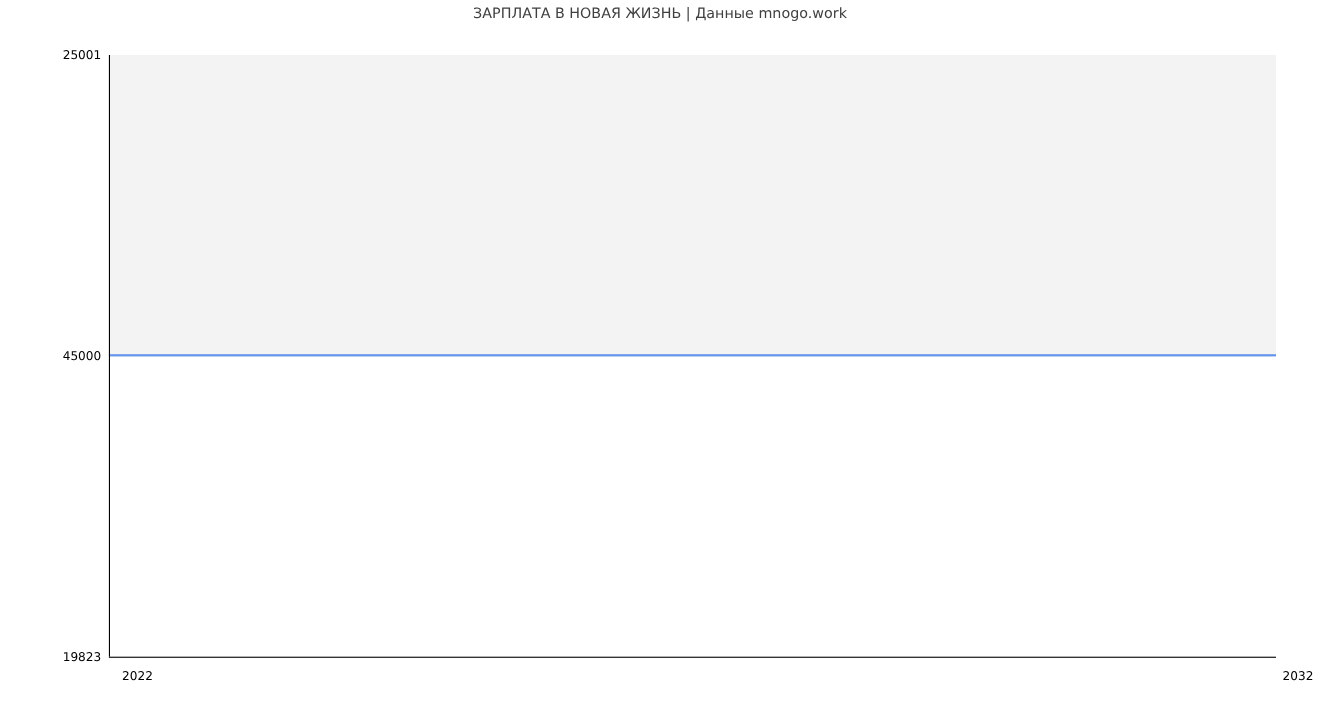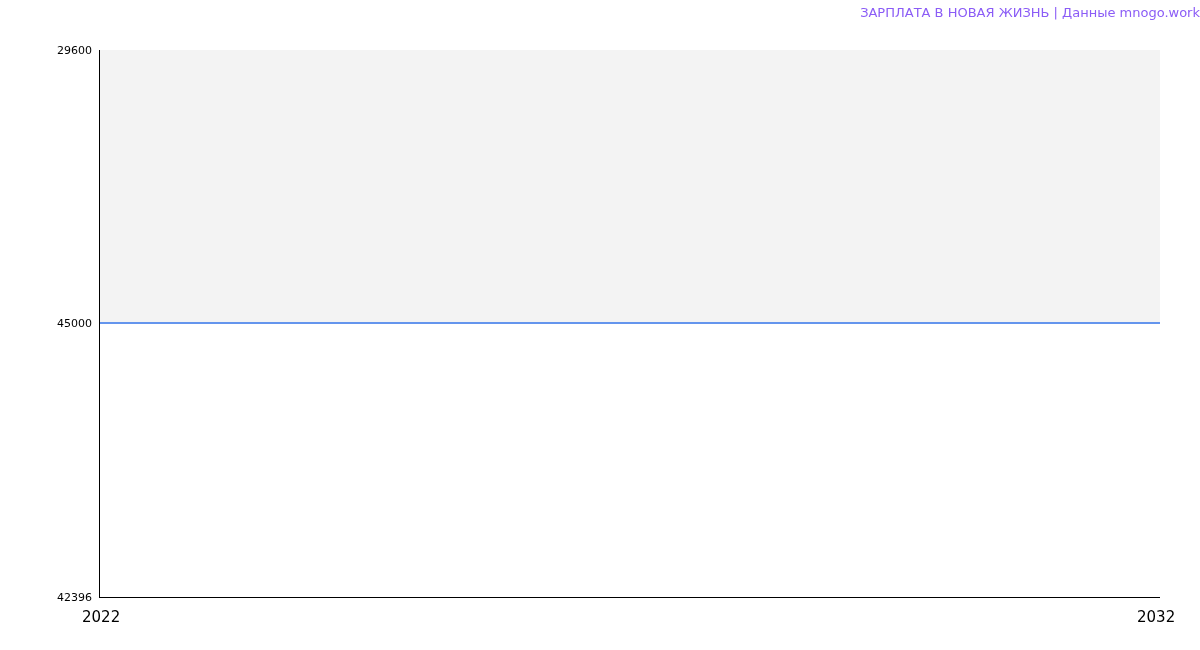--- a/index.html
+++ b/index.html
@@ -15,23 +15,23 @@
       left: 0;
       top: 0;
       width: 1200px;
       height: 650px;
     }
     .title {
       position: absolute;
       top: 5px;
       left: 0;
       width: 100%;
-      text-align: right;
+      text-align: center;
       font-size: 13px;
-      color: #8b5cf6;
+      color: #404040;
     }
     .plot-area {
       position: absolute;
       left: 99px;
       top: 50px;
       width: 1061px;
       height: 547px;
       background: #ffffff;
     }
     .plot-upper {
@@ -67,38 +67,40 @@
     }
     .y-tick-label {
       position: absolute;
       font-size: 11px;
       color: #000;
       text-align: right;
       width: 60px;
     }
     .x-tick-label {
       position: absolute;
-      font-size: 15px;
+      font-size: 11px;
       color: #000;
+      text-align: center;
+      margin-left: 23px;
     }
   </style>
 </head>
 <body>
 
 <div class="chart-container">
   <div class="title">ЗАРПЛАТА В НОВАЯ ЖИЗНЬ | Данные mnogo.work</div>
 
   <div class="plot-area">
     <div class="plot-upper"></div>
   </div>
 
   <div class="data-line" style="top: 322px;"></div>
 
   <div class="axis-line-left"></div>
   <div class="axis-line-bottom"></div>
 
-  <div class="y-tick-label" style="left: 32px; top: 44px;">29600</div>
+  <div class="y-tick-label" style="left: 32px; top: 44px;">25001</div>
   <div class="y-tick-label" style="left: 32px; top: 317px;">45000</div>
-  <div class="y-tick-label" style="left: 32px; top: 591px;">42396</div>
+  <div class="y-tick-label" style="left: 32px; top: 591px;">19823</div>
 
   <div class="x-tick-label" style="left: 82px; top: 608px; width: 40px;">2022</div>
   <div class="x-tick-label" style="left: 1137px; top: 608px; width: 40px;">2032</div>
 </div>
 
 </body></html>

